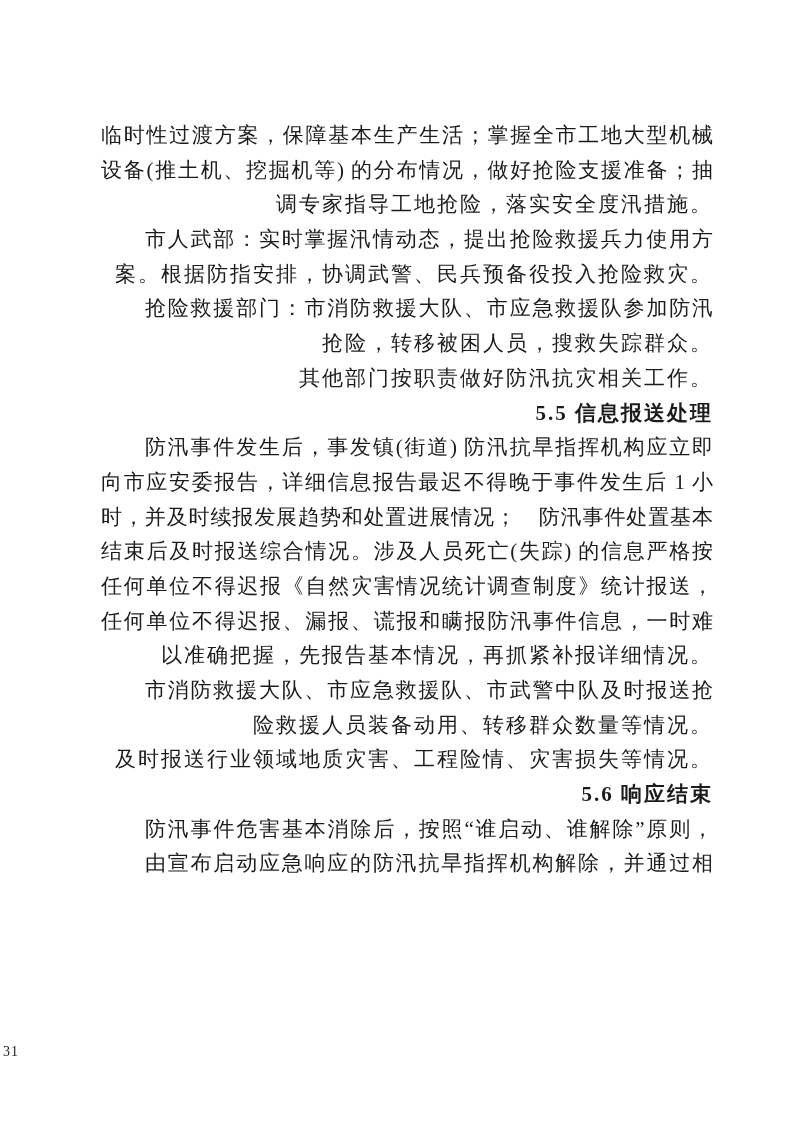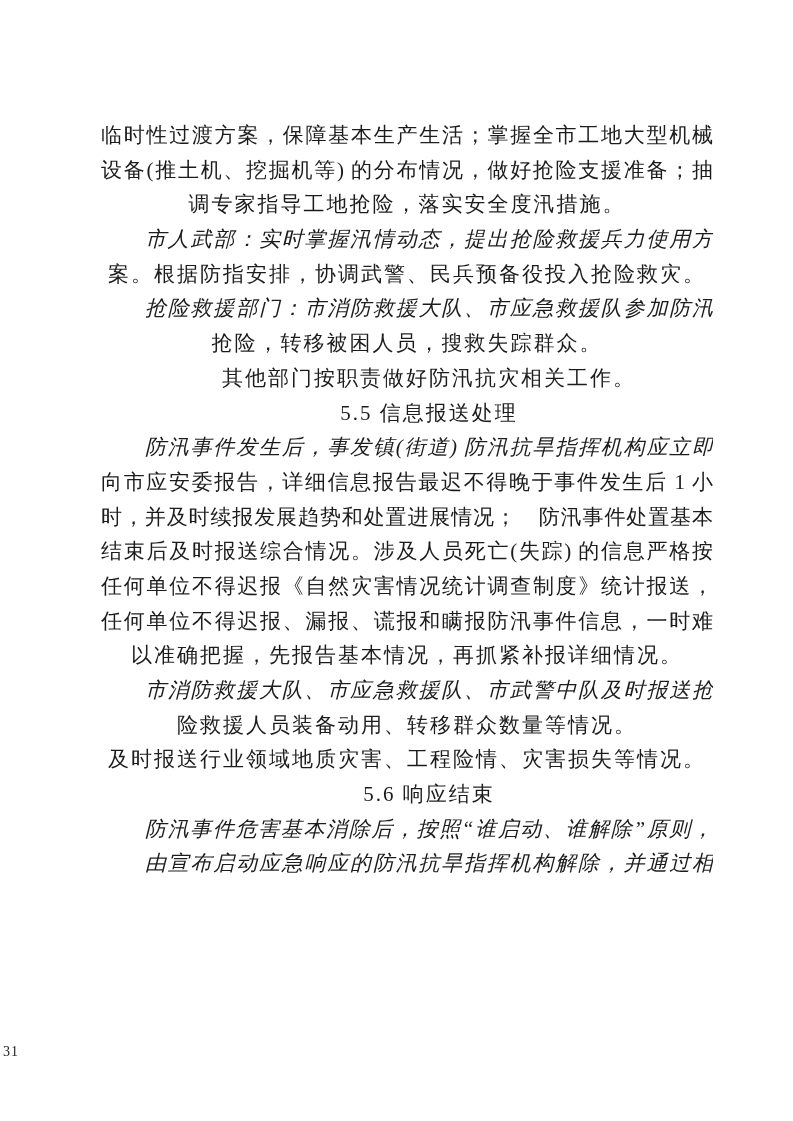--- a/index.html
+++ b/index.html
@@ -21,38 +21,37 @@
     left: 101px;
     top: 118px;
     width: 612px;
   }
   .ln {
     font-size: 21px;
     line-height: 34.7px;
     height: 34.7px;
     letter-spacing: 2px;
     white-space: nowrap;
-    text-align: center;
+    text-align: right;
   }
   .ln.fill {
     white-space: normal;
     letter-spacing: 0;
     text-align: justify;
     text-align-last: justify;
     overflow: hidden;
   }
   .ln.ind {
     padding-left: 44px;
   }
   .ln.ind.fill {
     width: 568px;
-    font-style: italic;
   }
   .ln.hd {
-    font-weight: 400;
+    font-weight: 700;
     letter-spacing: 2px;
   }
   .page-number {
     position: absolute;
     left: 3px;
     top: 1044px;
     width: 793px;
     text-align: left;
     font-size: 14px;
     letter-spacing: 1px;

